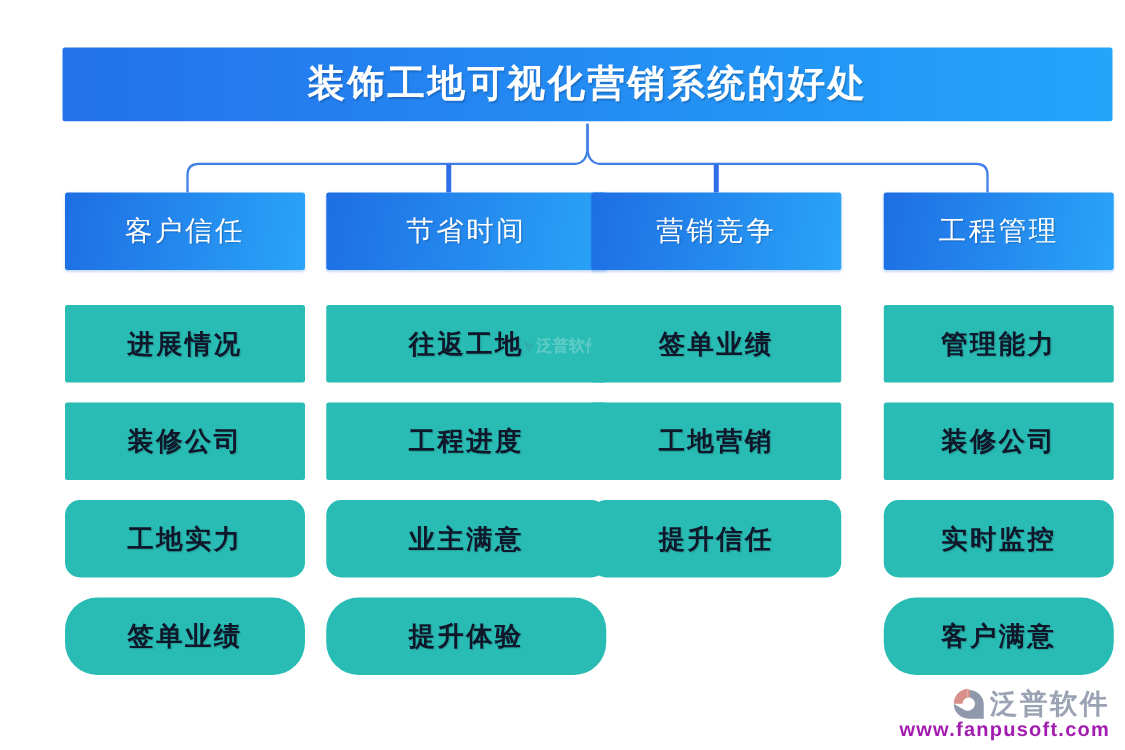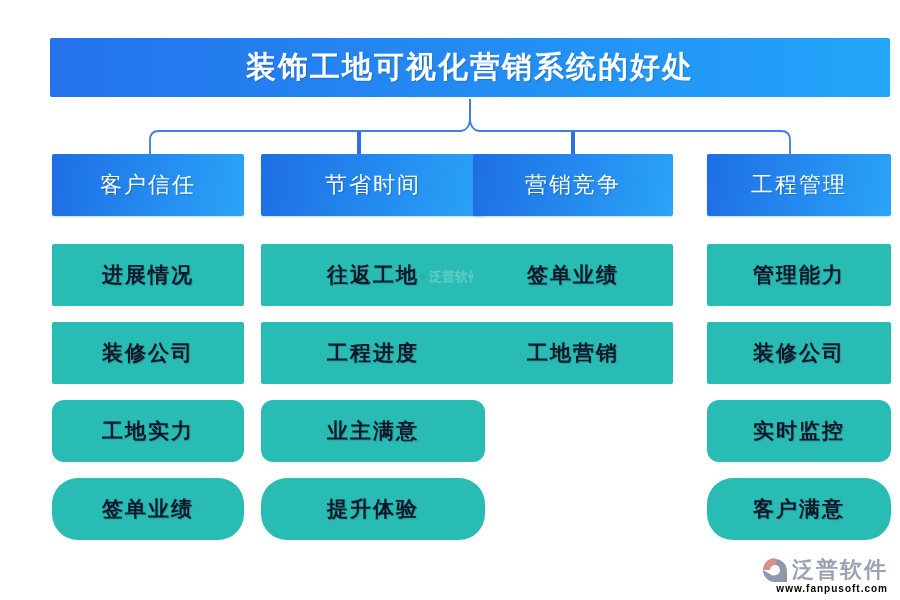--- a/index.html
+++ b/index.html
@@ -70,21 +70,21 @@
   .brand{
     position:absolute;right:12px;bottom:6px;display:flex;flex-direction:column;
     align-items:flex-end;
   }
   .brand-row{display:flex;align-items:center;gap:4px;}
   .brand-name{
     color:#9AA2B3;font-size:22px;font-weight:bold;letter-spacing:2px;
     font-family:"Liberation Serif","DejaVu Serif",serif;
   }
   .brand-url{
-    color:#000000;font-size:10px;font-weight:bold;letter-spacing:1px;
+    color:#a21caf;font-size:16px;font-weight:bold;letter-spacing:1px;
     margin-top:-2px;
     font-family:"Liberation Sans","DejaVu Sans",sans-serif;
   }
 </style>
 </head>
 <body>
 
 <div class="stage">
 
   <div class="title-bar">
@@ -140,20 +140,23 @@
   <div class="box r4 c2">
     <span>提升体验</span>
   </div>
 
   <div class="box r1 c3">
     <span>签单业绩</span>
   </div>
   <div class="box r2 c3">
     <span>工地营销</span>
   </div>
+  <div class="box r3 c3">
+    <span>提升信任</span>
+  </div>
 
   <div class="box r1 c4">
     <span>管理能力</span>
   </div>
   <div class="box r2 c4">
     <span>装修公司</span>
   </div>
   <div class="box r3 c4">
     <span>实时监控</span>
   </div>

